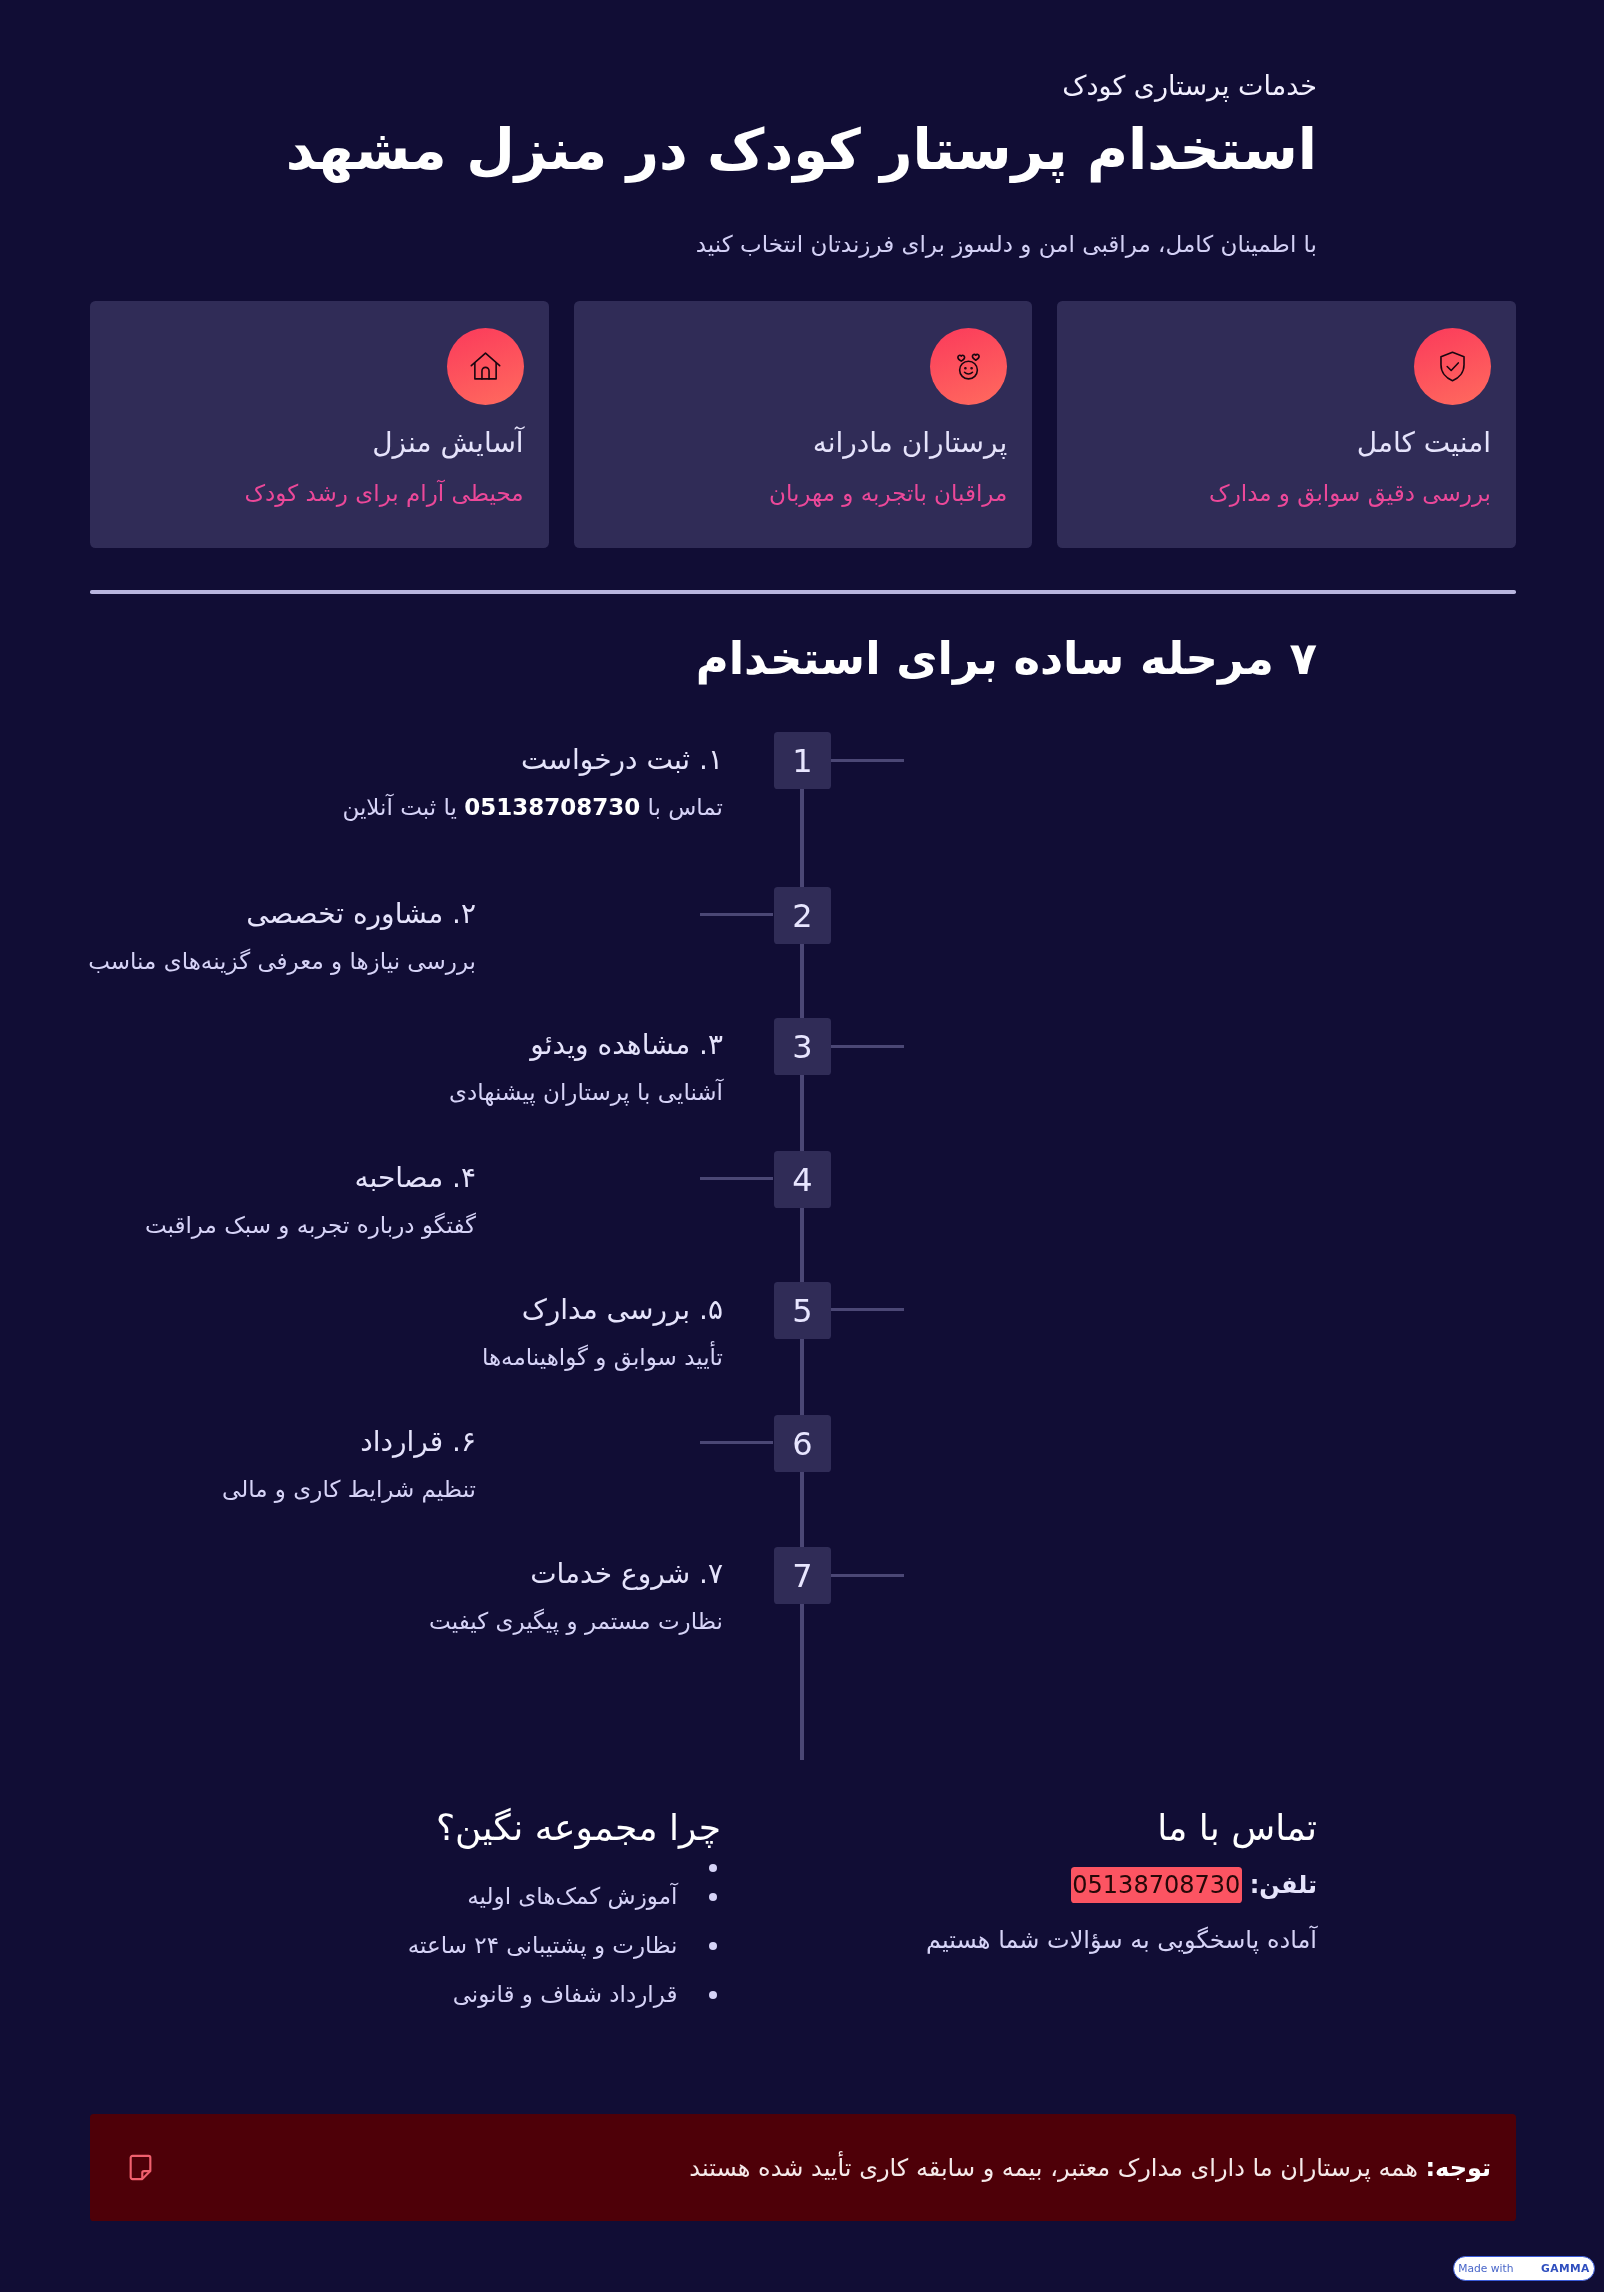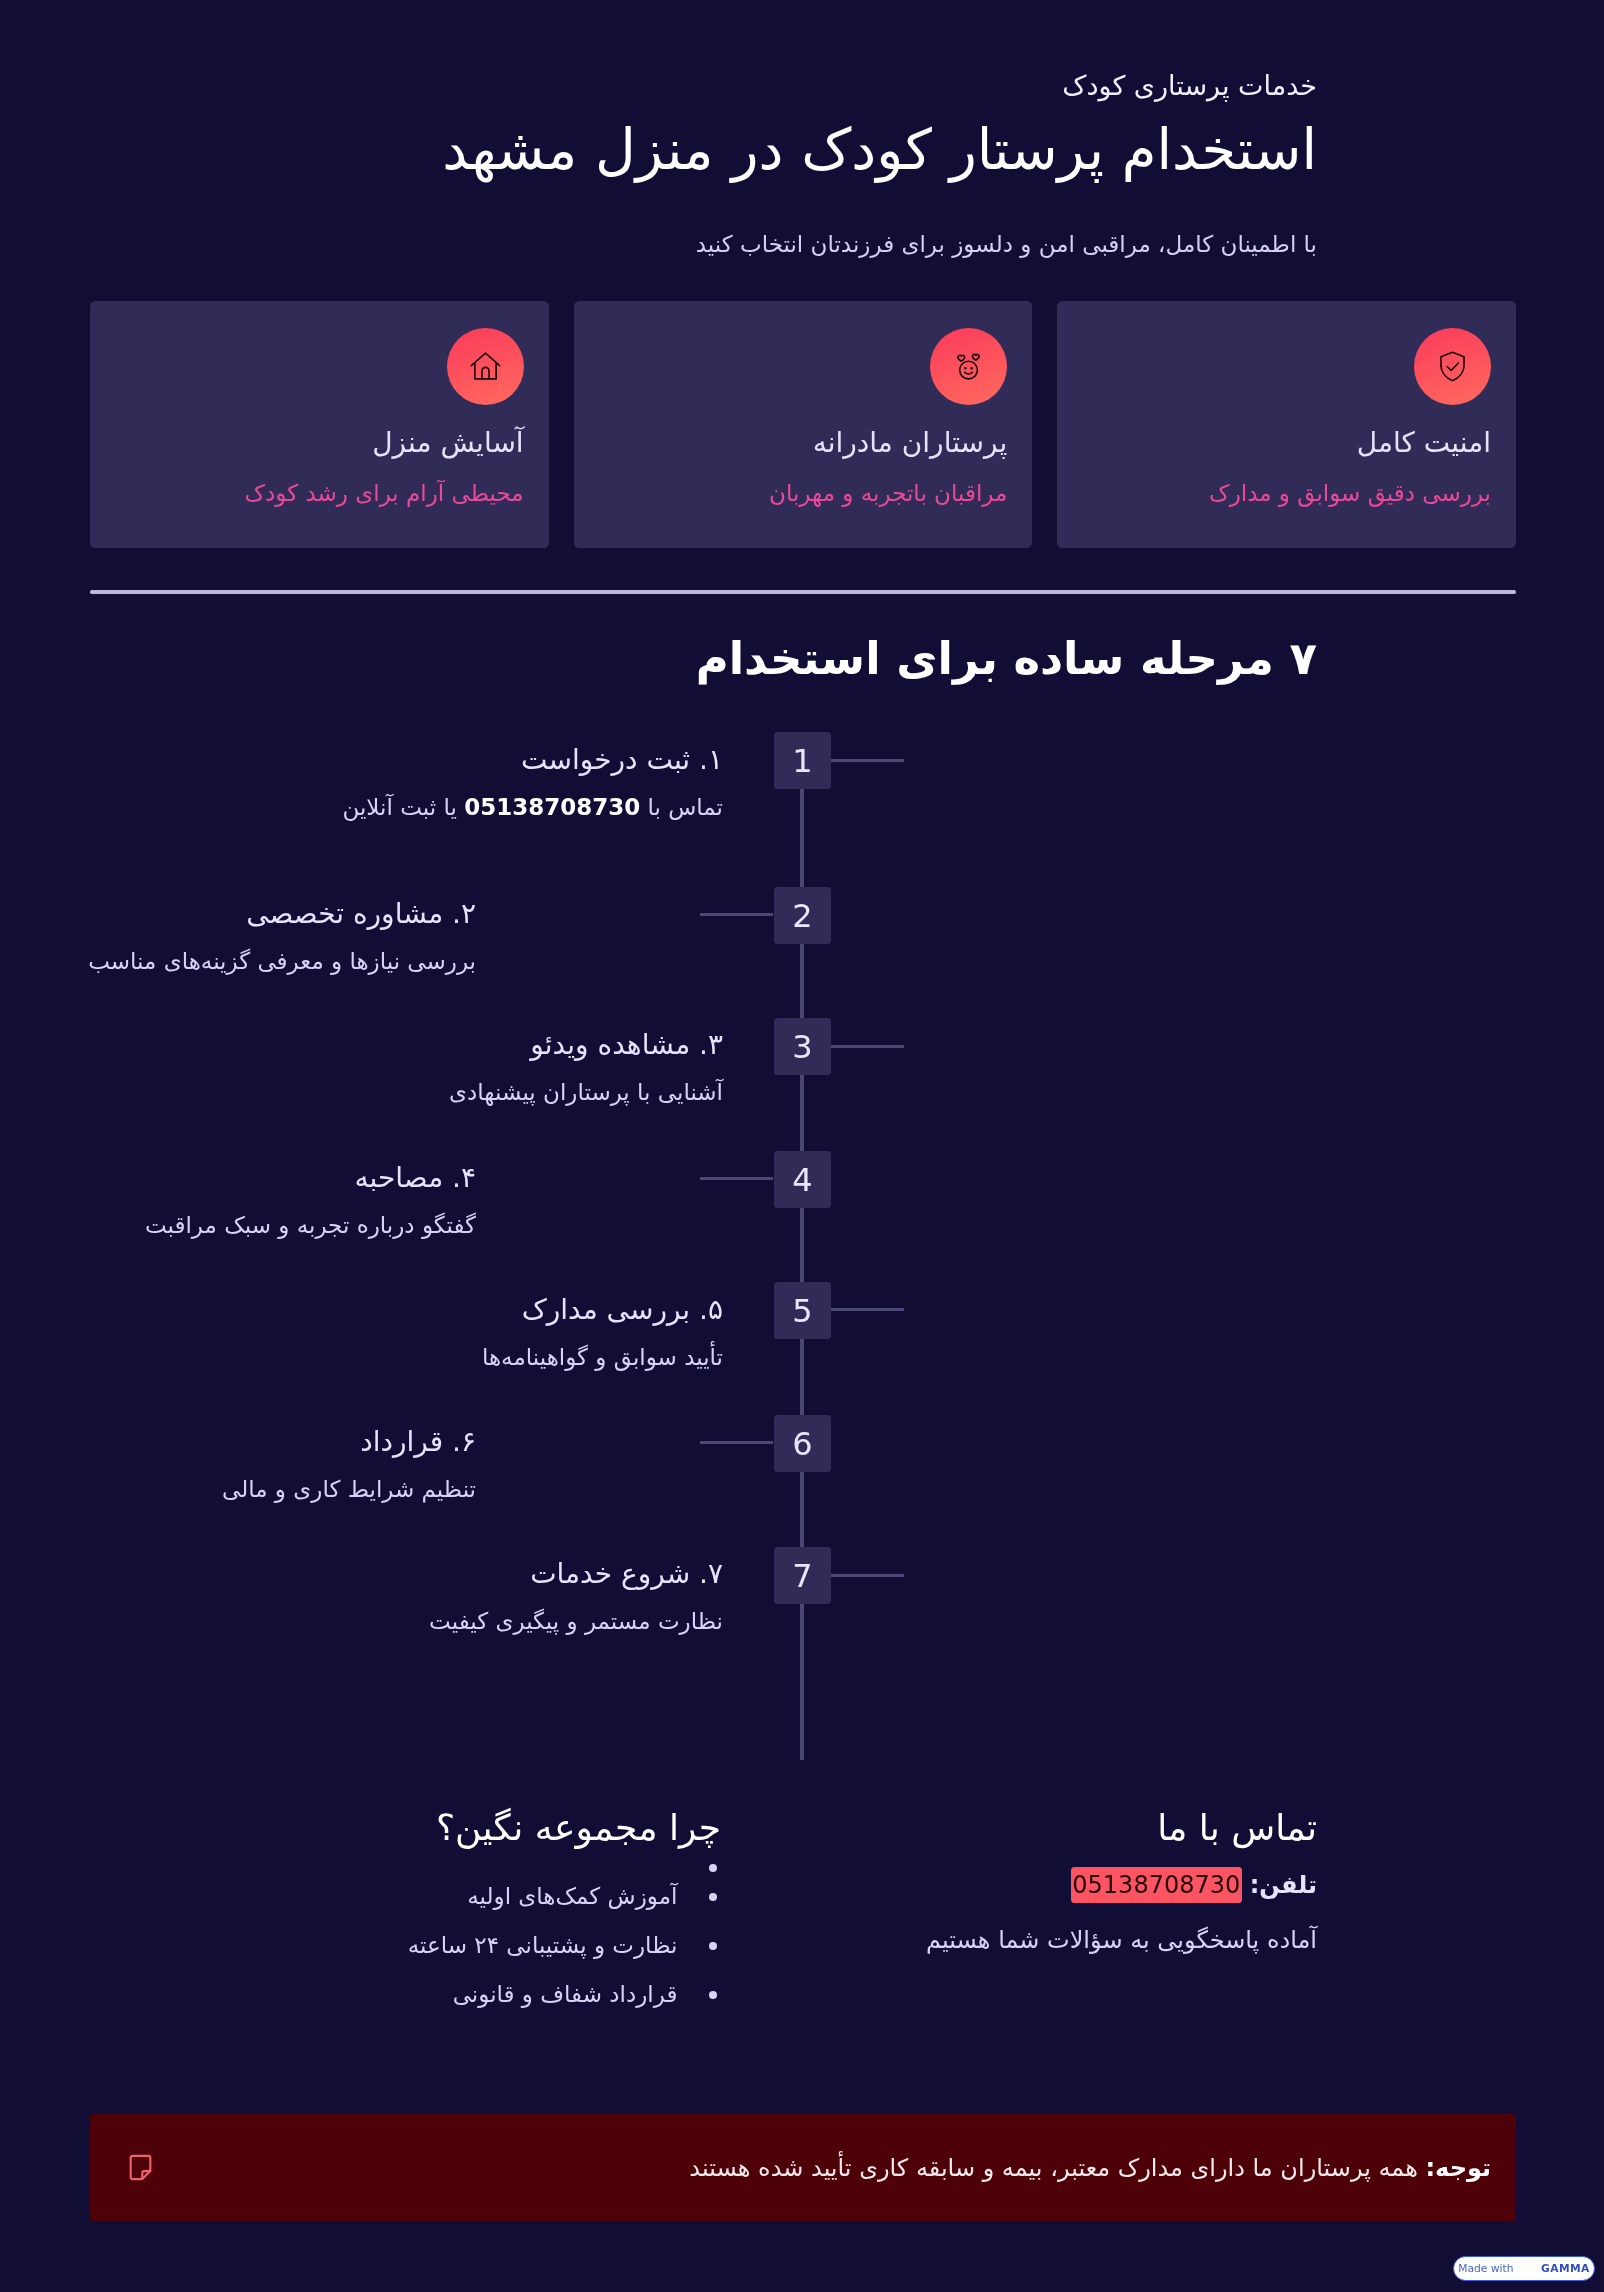--- a/index.html
+++ b/index.html
@@ -9,21 +9,21 @@
     color: #ffffff;
     font-family: "DejaVu Sans", "Liberation Sans", sans-serif;
     position: relative;
     overflow: hidden;
   }
   .page { position: absolute; left: 0; top: 0; width: 1407px; height: 2293px; }
   .rtl { direction: rtl; text-align: right; }
 
   
   .eyebrow { position: absolute; right: 90px; top: 70px; font-size: 27px; color: #f2f0ff; }
-  .title { position: absolute; right: 90px; top: 116px; font-size: 56px; color: #ffffff; font-weight: 400; line-height: 1.2; }
+  .title { position: absolute; right: 90px; top: 116px; font-size: 56px; color: #ffffff; font-weight: 700; line-height: 1.2; }
   .subtitle { position: absolute; right: 90px; top: 231px; font-size: 23px; color: #d3d0f5; }
 
   
   .cards { position: absolute; left: 90px; top: 301px; width: 1426px; height: 247px; display: flex; flex-direction: row-reverse; gap: 25px; }
   .card {
     flex: 1; background: #302c57; border-radius: 5.4px; position: relative;
     direction: rtl; text-align: right; padding: 0 26px;
   }
   .card-icon {
     position: absolute; right: 25px; top: 27px; width: 77px; height: 77px; border-radius: 50%;

